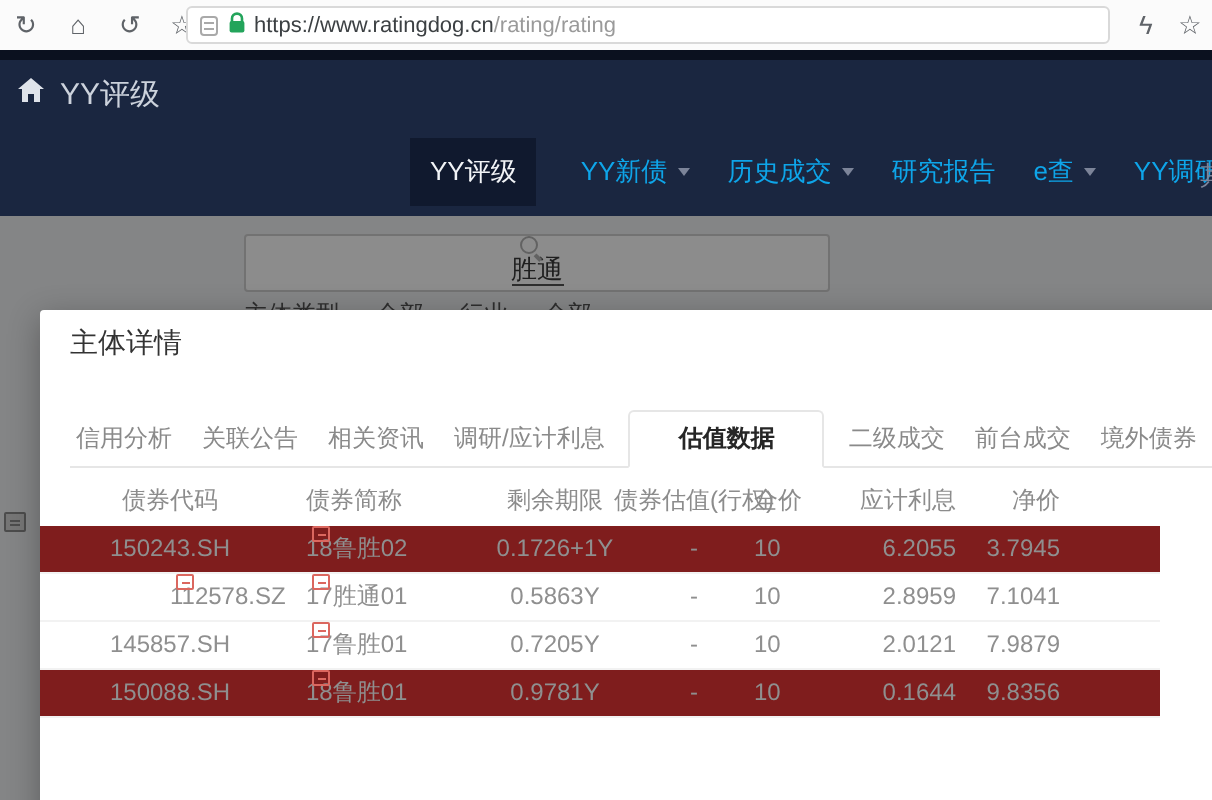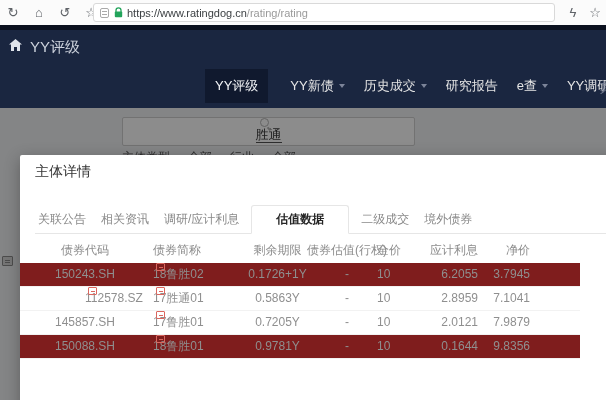--- a/index.html
+++ b/index.html
@@ -25,21 +25,21 @@
   .chrome-right { position:absolute; right:0; top:0; height:25px; display:flex; align-items:center; }
   .chrome-right .tool-ico { width:22px; }
 
   
   .site-header { position:absolute; left:0; top:25px; width:606px; height:83px;
     background:#1a2640; border-top:5px solid #0b111f; }
   .logo-row { height:34px; display:flex; align-items:center; padding-left:8px; }
   .logo-text { color:#ccd2dc; font-size:15px; margin-left:7px; }
   .nav-row { position:relative; height:44px; }
   .nav { position:absolute; left:205px; top:0; height:44px; display:flex; align-items:center; }
-  .nav-item { color:#e5e5e5; font-size:13px; margin-right:19px; white-space:nowrap; cursor:pointer; }
+  .nav-item { color:#0ea5e9; font-size:13px; margin-right:19px; white-space:nowrap; cursor:pointer; }
   .nav-item.active { background:#10192e; color:#f2f4f7; padding:8px 10px; margin-right:22px; }
   .caret { display:inline-block; width:0; height:0; border-left:3.5px solid transparent;
     border-right:3.5px solid transparent; border-top:4px solid #7c8499;
     margin-left:5px; vertical-align:2px; }
   .nav-partial { position:absolute; left:600px; top:15px; color:#7c8499; font-size:13px; }
 
   
   .content { position:absolute; left:0; top:108px; width:606px; height:292px; background:#f0f2f5; }
   .search-box { position:absolute; left:122px; top:9px; width:293px; height:29px;
     background:#fff; border:1px solid #cfcfcf; border-radius:2px;
@@ -151,25 +151,27 @@
       <span>全部</span>
     </div>
     <span class="float-widget"></span>
     <div class="dim-overlay"></div>
   </div>
 
   <div class="modal">
     <div class="modal-title">主体详情</div>
 
     <div class="tabs">
+      <span class="tab">信用分析</span>
       <span class="tab">关联公告</span>
       <span class="tab">相关资讯</span>
       <span class="tab">调研/应计利息</span>
       <span class="tab active">估值数据</span>
       <span class="tab">二级成交</span>
+      <span class="tab">前台成交</span>
       <span class="tab">境外债券</span>
     </div>
 
     <div class="thead">
       <span class="c1">债券代码</span>
       <span class="c2">债券简称</span>
       <span class="c3">剩余期限</span>
       <span class="c4">债券估值(行权)</span>
       <span class="c5">全价</span>
       <span class="c6">应计利息</span>

